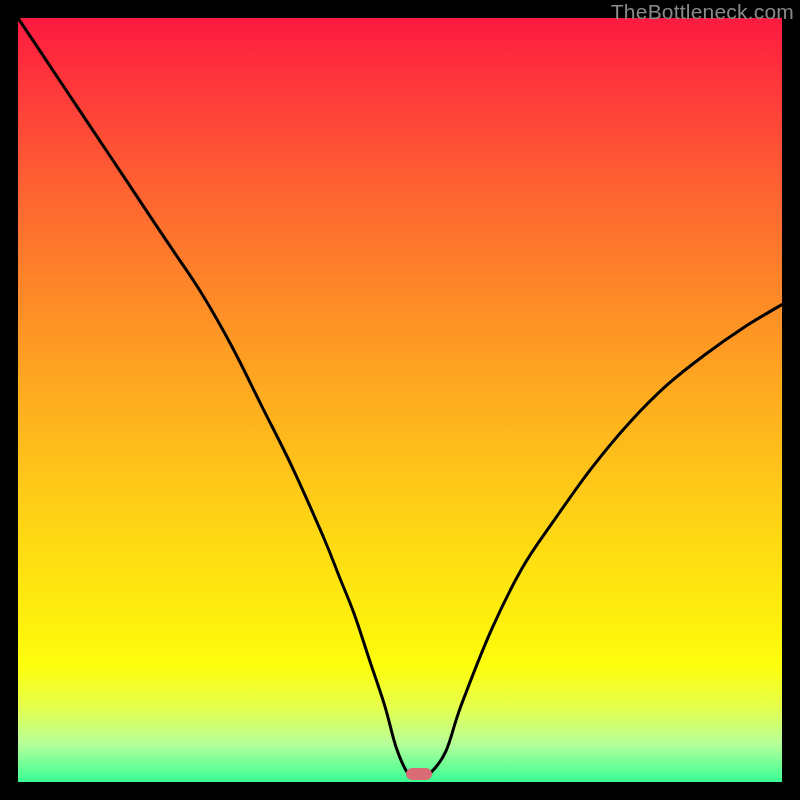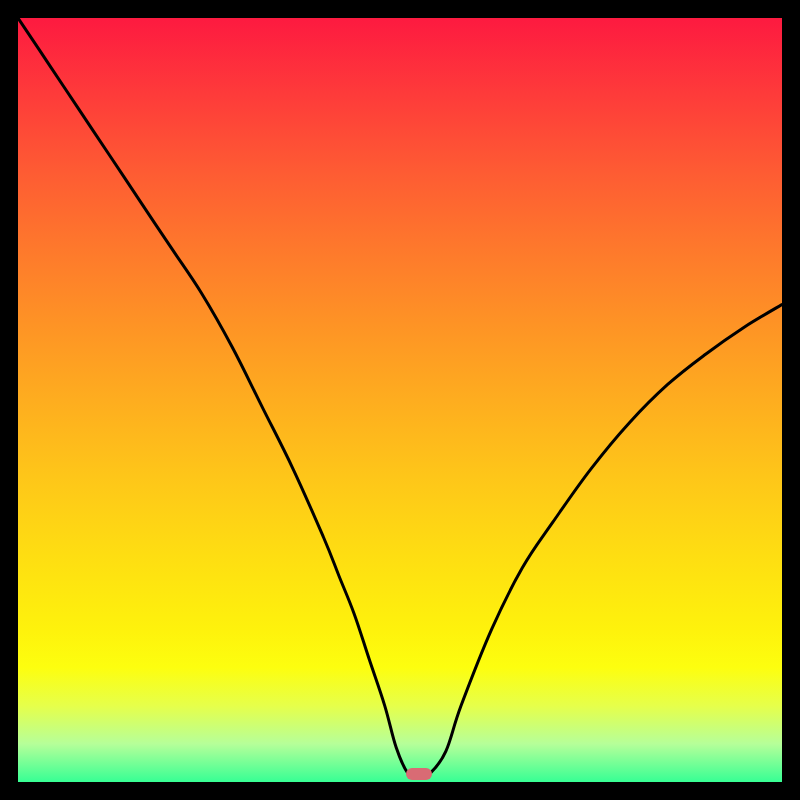--- a/index.html
+++ b/index.html
@@ -77,13 +77,14 @@
   <div class="plot">
     <div class="gradient"></div>
 
     <svg class="curve" viewBox="0 0 764 764" preserveAspectRatio="none">
       <path id="curve-path" d="M 0.0 0.0 C 5.5 8.3, 19.6 29.3, 30.6 45.8 C 41.6 62.3, 50.1 75.2, 61.1 91.7 C 72.1 108.2, 80.7 121.0, 91.7 137.5 C 102.7 154.0, 111.2 166.9, 122.2 183.4 C 133.2 199.9, 141.8 212.7, 152.8 229.2 C 163.8 245.7, 172.4 257.2, 183.4 275.0 C 194.4 292.9, 202.9 307.9, 213.9 328.5 C 224.9 349.1, 233.5 367.6, 244.5 389.6 C 255.5 411.6, 264.0 427.4, 275.0 450.8 C 286.0 474.1, 297.3 500.3, 305.6 519.5 C 313.9 538.8, 315.4 544.0, 320.9 557.7 C 326.4 571.5, 330.7 580.8, 336.2 595.9 C 341.7 611.0, 345.9 625.3, 351.4 641.8 C 356.9 658.3, 361.9 671.8, 366.7 687.6 C 371.5 703.4, 374.1 717.5, 378.2 729.6 C 382.3 741.7, 386.2 750.0, 389.6 754.8 C 393.1 759.6, 394.5 756.1, 397.3 756.4 C 400.0 756.6, 402.2 756.6, 404.9 756.4 C 407.7 756.1, 408.4 759.0, 412.6 754.8 C 416.7 750.7, 422.3 745.5, 427.8 733.4 C 433.3 721.3, 434.9 709.6, 443.1 687.6 C 451.4 665.6, 462.7 636.0, 473.7 611.2 C 484.7 586.4, 493.2 569.3, 504.2 550.1 C 515.2 530.8, 522.4 522.1, 534.8 504.2 C 547.2 486.4, 559.2 468.6, 573.0 450.8 C 586.8 432.9, 597.4 420.0, 611.2 404.9 C 625.0 389.8, 635.6 379.1, 649.4 366.7 C 663.2 354.3, 673.8 346.5, 687.6 336.2 C 701.4 325.8, 712.0 318.4, 725.8 309.4 C 739.6 300.5, 757.1 290.6, 764.0 286.5" fill="none" stroke="#000" stroke-width="3" stroke-linejoin="round" stroke-linecap="round"></path>
     </svg>
 
     <div id="marker" class="marker" style="left: 401.1px; top: 756.36px; background: rgb(217, 107, 116);"></div>
   </div>
 
+  <div class="watermark">TheBottleneck.com</div>
 </div>
 
 </body></html>

